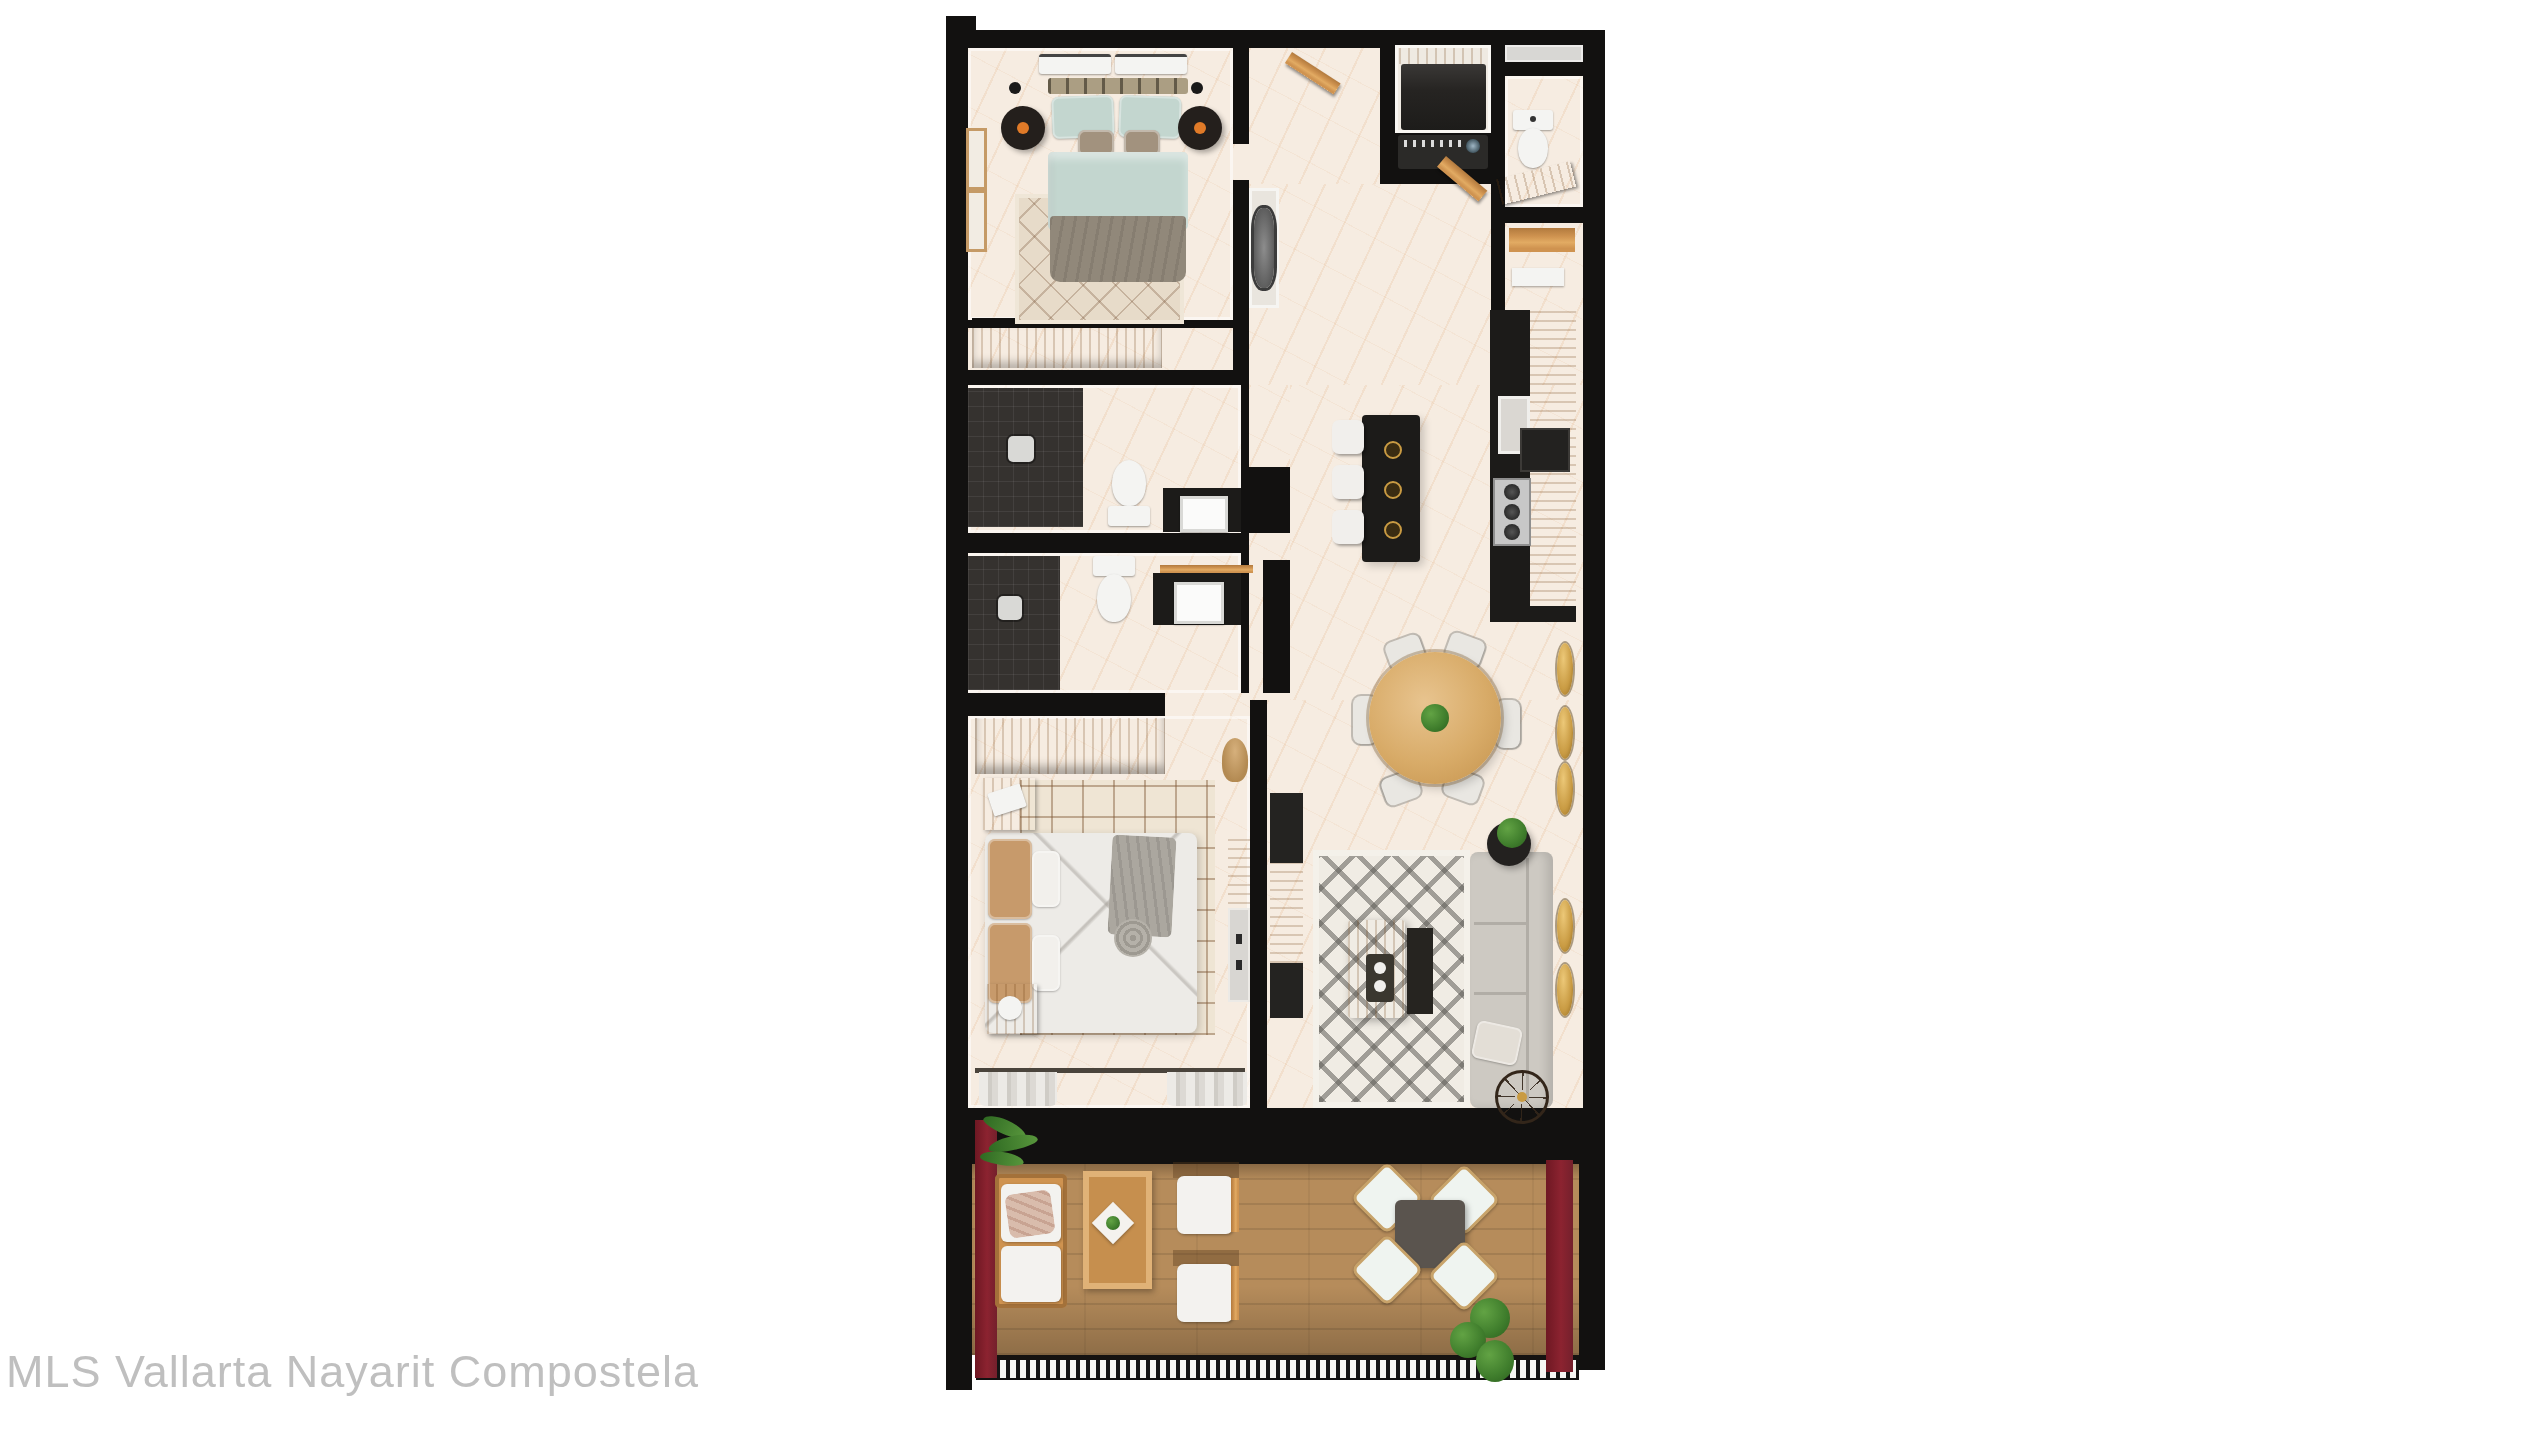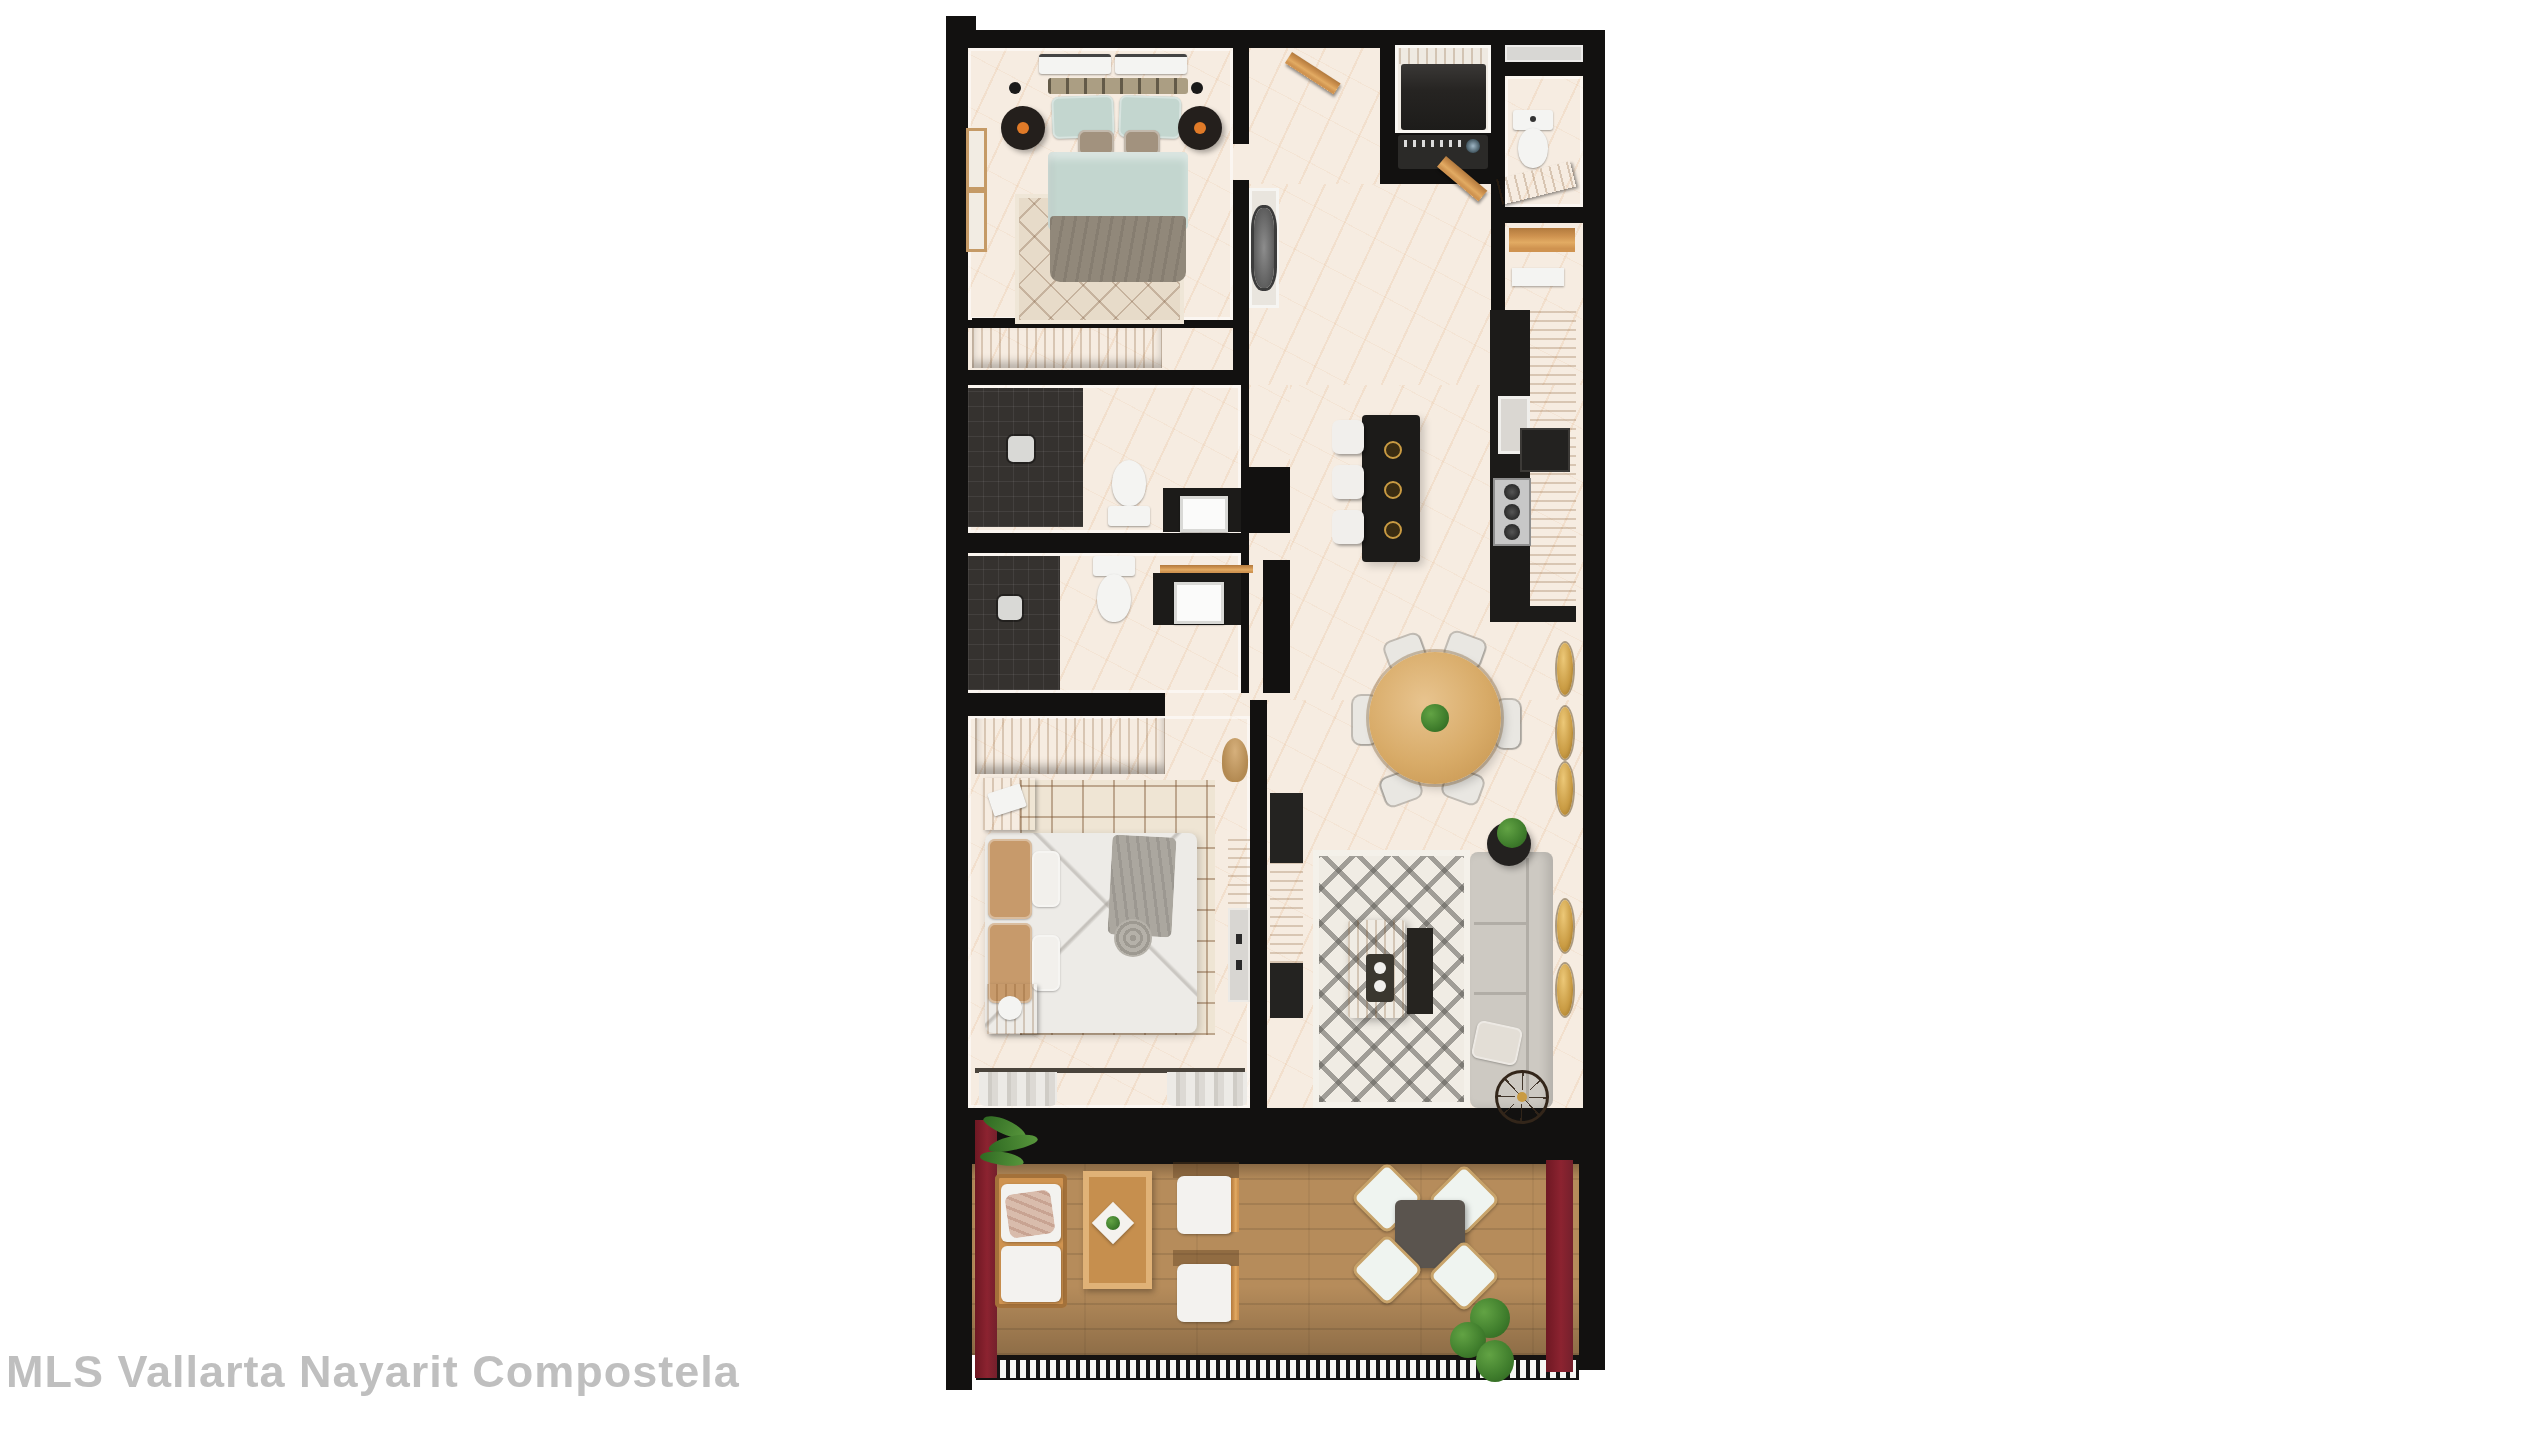--- a/index.html
+++ b/index.html
@@ -69,21 +69,21 @@
   .pillow{border-radius:7px;box-shadow:inset 0 0 0 2px rgba(255,255,255,.35),0 1px 2px rgba(0,0,0,.25);}
   .stool{background:var(--stool-white,#f1efec);border-radius:7px;box-shadow:2px 2px 3px rgba(0,0,0,.35);}
   .knob{border:2px solid var(--gold,#c99b43);background:#3a2c12;border-radius:50%;}
   .circle{border-radius:50%;}
   .leafy{background:radial-gradient(circle at 35% 35%,#62a344,var(--green,#3f7d2c) 60%,var(--green-dark,#2c5e1e));}
   .leaf{background:linear-gradient(90deg,#2f6a22,#58963c);border-radius:50% 50% 50% 50%/60% 60% 40% 40%;}
   .chair{background:#e9e7e2;border-radius:7px;box-shadow:0 0 0 2px rgba(150,148,142,.55),1px 1px 2px rgba(0,0,0,.3);}
   .mirror{background:radial-gradient(#8d8d8d,#4a4a4a);border-radius:42% / 26%;box-shadow:0 0 0 3px #3c3c3c;}
   .watermark{
     color:var(--watermark,#bfbfbf);
-    font-size:45px;letter-spacing:1px;font-weight:700;
+    font-size:45px;letter-spacing:1px;font-weight:400;
     text-shadow:1px 1px 0 #ffffff;
     white-space:nowrap;
     text-align:right;
   }
 </style>
 </head>
 <body>
 
 <div class="plan">
 

